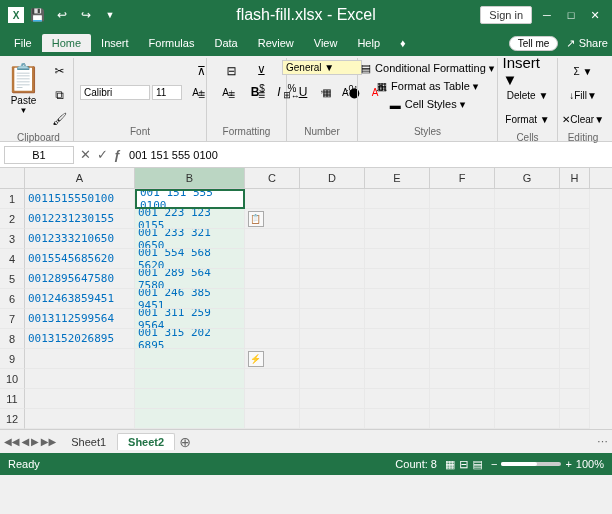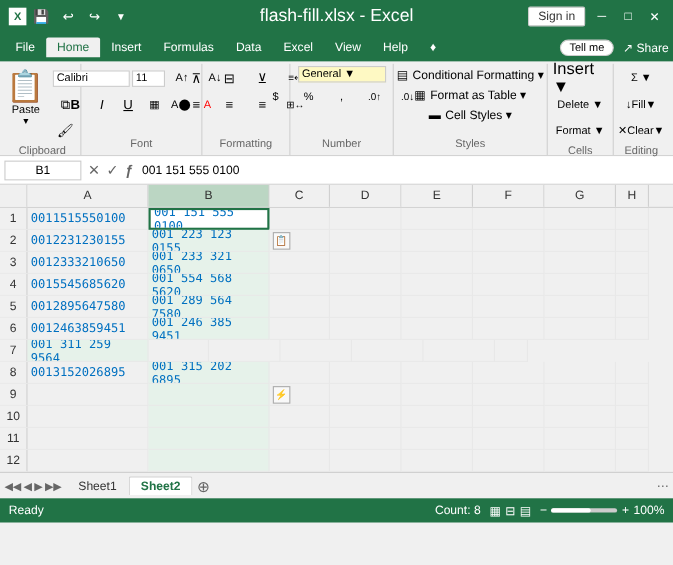--- a/index.html
+++ b/index.html
@@ -304,21 +304,21 @@
     <div class="win-btn">✕</div>
   </div>
 </div>
 
 <div class="ribbon-tabs">
   <div class="ribbon-tab">File</div>
   <div class="ribbon-tab active">Home</div>
   <div class="ribbon-tab">Insert</div>
   <div class="ribbon-tab">Formulas</div>
   <div class="ribbon-tab">Data</div>
-  <div class="ribbon-tab">Excel</div>
+  <div class="ribbon-tab">Review</div>
   <div class="ribbon-tab">View</div>
   <div class="ribbon-tab">Help</div>
   <div class="ribbon-tab">♦</div>
   <div class="ribbon-tabs-right">
     <div class="tell-me">Tell me</div>
     <div style="color:white; margin-left:8px; cursor:pointer; font-size:11px;">↗ Share</div>
   </div>
 </div>
 
 <div class="ribbon">
@@ -333,21 +333,21 @@
       <div class="small-icon-col">
         <div class="ribbon-btn-small" title="Cut">✂</div>
         <div class="ribbon-btn-small" title="Copy">⧉</div>
         <div class="ribbon-btn-small" title="Format Painter">🖌</div>
       </div>
     </div>
     <div class="ribbon-group-label">Clipboard</div>
   </div>
 
   <div class="ribbon-group" style="min-width:110px;">
-    <div class="ribbon-group-content" style="flex-direction:column; gap:2px; width:100%;">
+    <div class="ribbon-group-content" style="flex-direction:row; gap:2px; width:100%;">
       <div class="font-row">
         <input class="font-name-box" value="Calibri" style="">
         <input class="font-size-box" value="11" style="">
         <div class="ribbon-btn-small" style="font-size:10px;">A↑</div>
         <div class="ribbon-btn-small" style="font-size:10px;">A↓</div>
       </div>
       <div class="font-row">
         <div class="ribbon-btn-small" style="font-weight:bold; width:22px;">B</div>
         <div class="ribbon-btn-small" style="font-style:italic; width:22px;">I</div>
         <div class="ribbon-btn-small" style="text-decoration:underline; width:22px;">U</div>
@@ -517,20 +517,21 @@
         <div class="cell col-b data-cell">001 246 385 9451</div>
         <div class="cell col-c"></div>
         <div class="cell col-d"></div>
         <div class="cell col-e"></div>
         <div class="cell col-f"></div>
         <div class="cell col-g"></div>
         <div class="cell col-h"></div>
       </div>
       <div class="sheet-row">
         <div class="row-header">7</div>
+        <div class="cell col-a data-cell">0013112599564</div>
         <div class="cell col-b data-cell">001 311 259 9564</div>
         <div class="cell col-c"></div>
         <div class="cell col-d"></div>
         <div class="cell col-e"></div>
         <div class="cell col-f"></div>
         <div class="cell col-g"></div>
         <div class="cell col-h"></div>
       </div>
       <div class="sheet-row">
         <div class="row-header">8</div>

